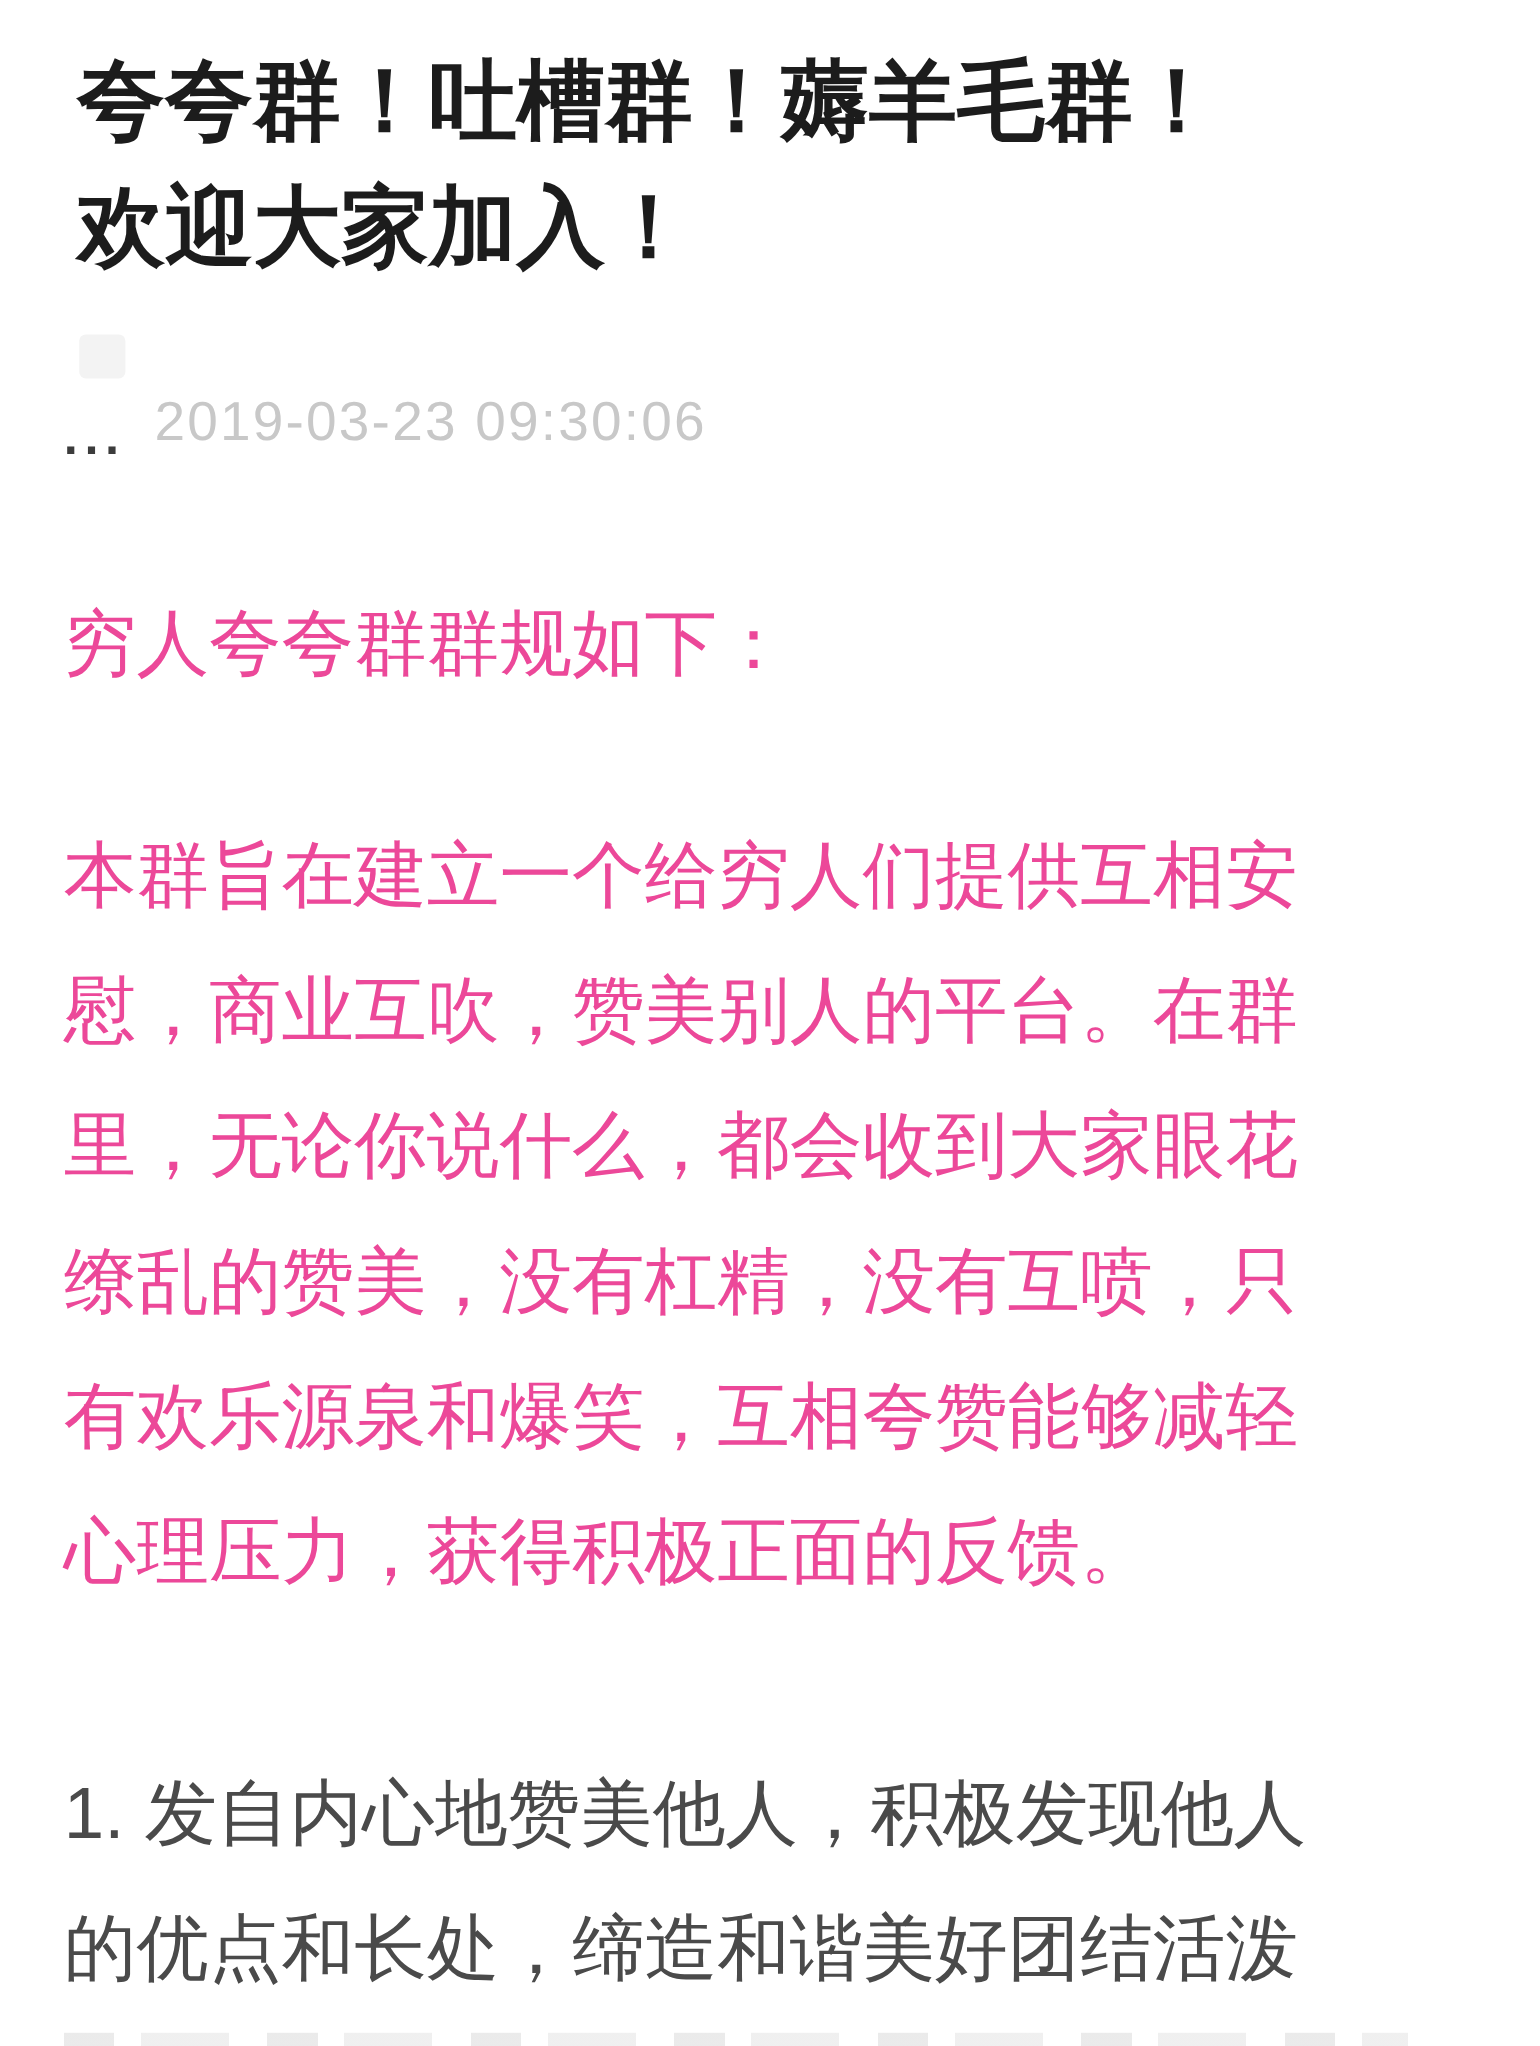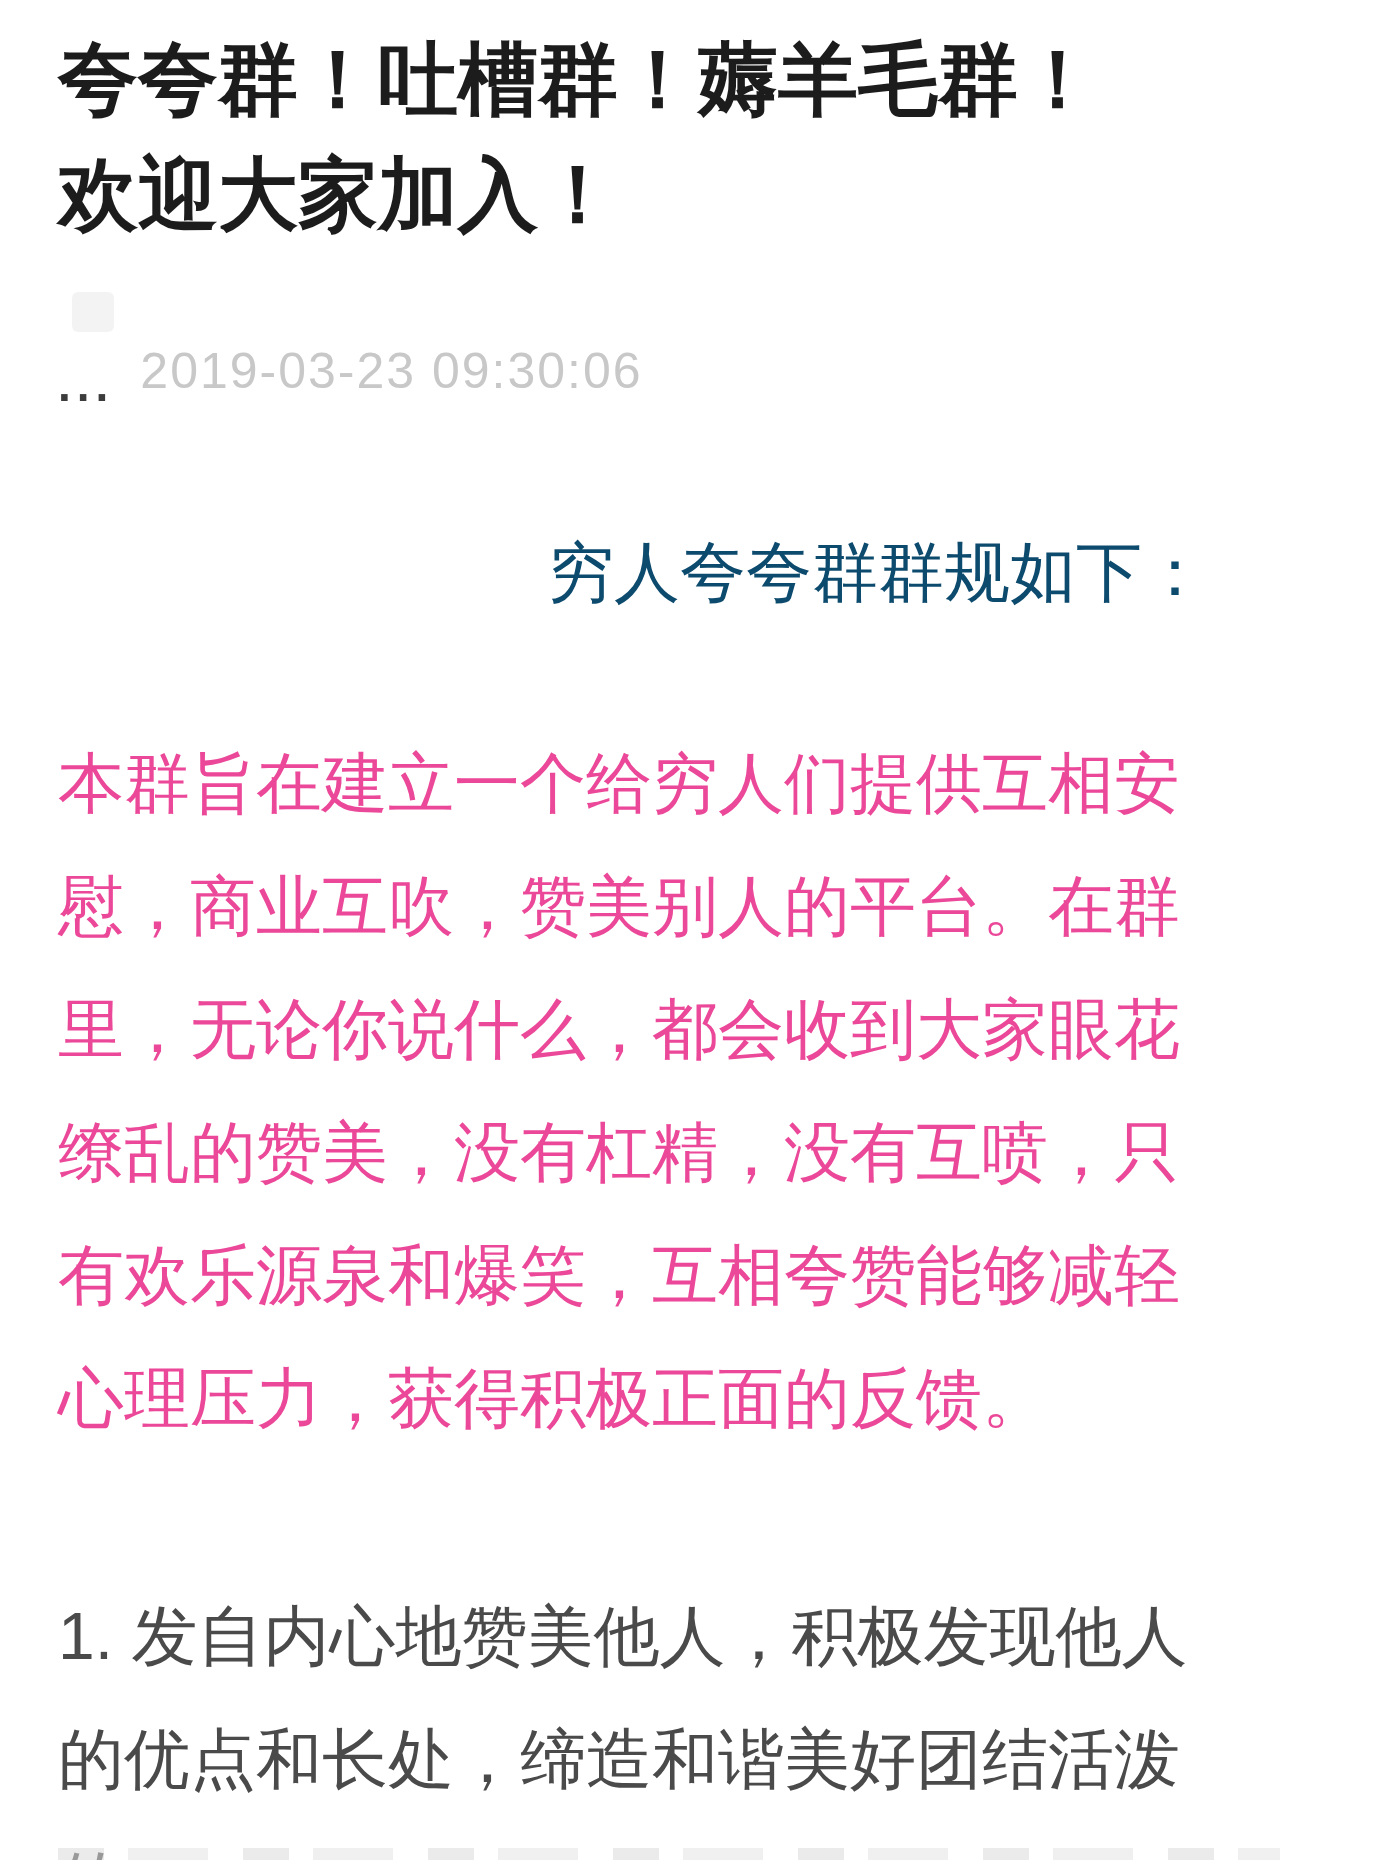--- a/index.html
+++ b/index.html
@@ -11,21 +11,21 @@
   body {
     width: 1400px;
     height: 1860px;
     overflow: hidden;
     position: relative;
   }
   .page {
     padding: 22px 50px 0 58px;
   }
   .post-title {
-    margin: 0;
+    margin: 12px;
     max-width: 1080px;
     font-size: 80px;
     line-height: 115px;
     font-weight: 700;
     color: #1c1c1c;
     letter-spacing: 0;
   }
   .meta-row {
     margin-top: 88px;
     display: flex;
@@ -57,22 +57,21 @@
     color: #c8c8c8;
     letter-spacing: 2px;
     line-height: 54px;
   }
   .rules-heading {
     margin: 134px 0 0 0;
     max-width: 1150px;
     font-size: 66px;
     line-height: 80px;
     font-weight: 400;
-    color: #0c4a6e;
-    text-align: right;
+    color: #ec4899;
   }
   .body-paragraph {
     margin: 110px 0 0 0;
     max-width: 1150px;
     font-size: 66px;
     line-height: 123px;
     font-weight: 400;
     color: #ec4899;
     word-break: break-all;
   }

